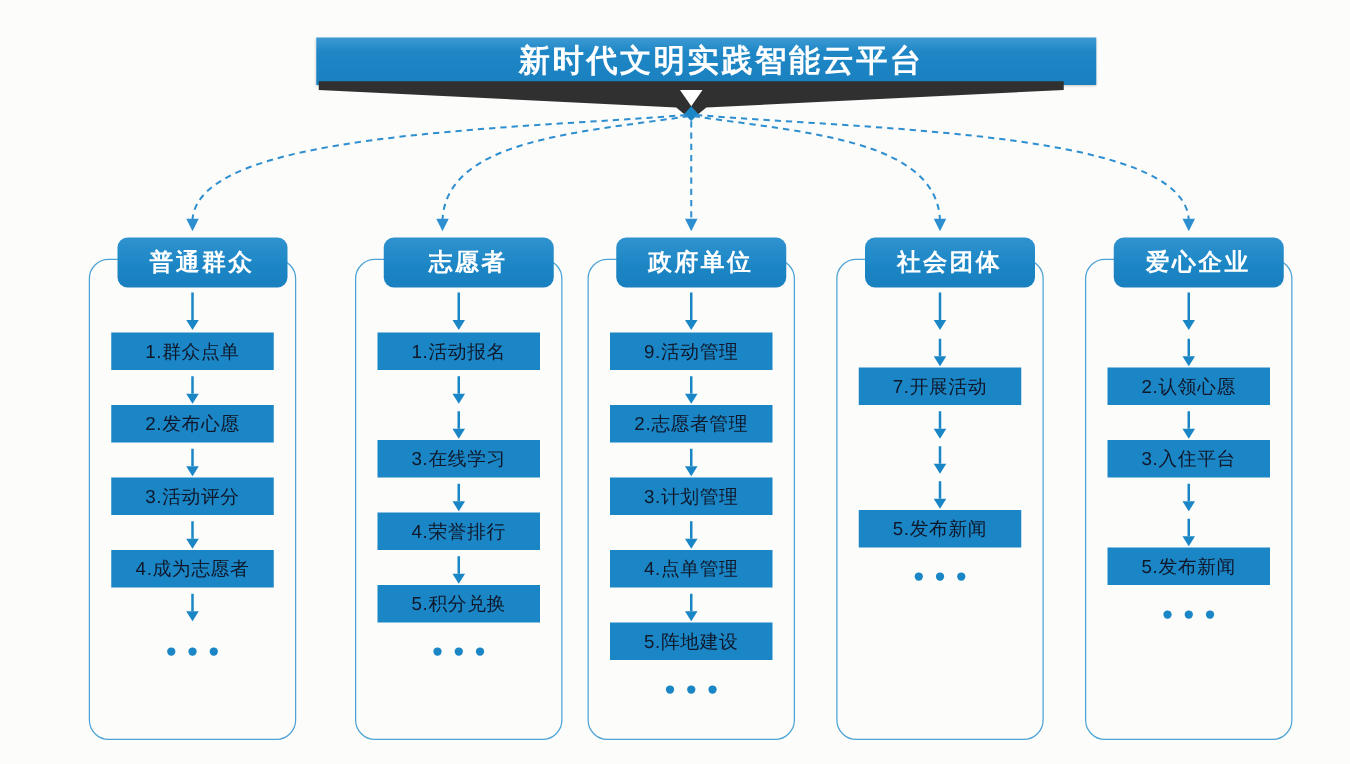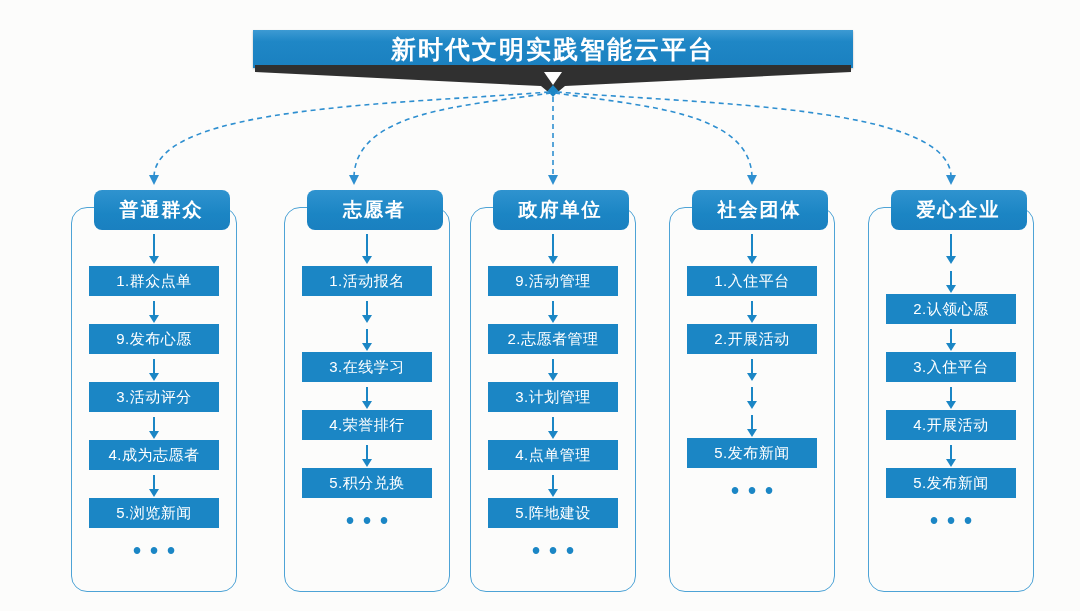--- a/index.html
+++ b/index.html
@@ -4,20 +4,21 @@
 <style>
   html,body{margin:0;padding:0;background:#fcfcfb;}
   body{font-family:"Liberation Sans","DejaVu Sans",sans-serif;}
   .canvas{position:relative;width:1080px;height:611px;background:#fcfcfb;overflow:hidden;}
 
   .banner{
     position:absolute;left:253px;top:30px;width:600px;height:38px;
     background:linear-gradient(180deg,#3d9ad3 0%,#1f87c6 30%,#1a80c0 100%);
     display:flex;align-items:center;justify-content:center;
     box-shadow:0 1px 2px rgba(0,0,0,.25);
+    padding-left:24px;
   }
   .banner span{
     color:#ffffff;font-size:25px;font-weight:bold;letter-spacing:2px;line-height:1;
   }
 
   .fan-svg{position:absolute;left:0;top:0;width:1080px;height:611px;pointer-events:none;}
 
   .col{
     position:absolute;top:190px;width:166px;height:402px;
     display:flex;flex-direction:column;align-items:center;
@@ -27,21 +28,21 @@
     border:1.5px solid #4da3d6;border-radius:16px;background:transparent;
   }
   .col-header{
     position:relative;z-index:2;width:136px;height:40px;
     background:linear-gradient(180deg,#2f93cf 0%,#1b85c4 60%,#1a80c0 100%);
     border-radius:8px;color:#fff;font-size:19px;font-weight:bold;letter-spacing:2px;
     display:flex;align-items:center;justify-content:center;margin-left:15px;
   }
   .item{
     position:relative;z-index:2;width:130px;height:30px;
-    background:#1b86c5;color:#ffffff;font-size:15px;letter-spacing:.5px;
+    background:#1b86c5;color:#0f172a;font-size:15px;letter-spacing:.5px;
     display:flex;align-items:center;justify-content:center;
   }
   .v-arrow{
     position:relative;z-index:2;width:2.5px;background:#1b86c5;
     height:14px;margin:5px 0 9px 0;
   }
   .v-arrow.lg{height:22px;margin:4px 0 10px 0;}
   .v-arrow::after{
     content:"";position:absolute;bottom:-8px;left:50%;transform:translateX(-50%);
     border:5.5px solid transparent;border-top:8px solid #1b86c5;border-bottom:0;
@@ -85,27 +86,26 @@
       <polygon points="946,175 956,175 951,185"></polygon>
     </g>
   </svg>
 
   <div class="col" style="left:71px">
     <div class="col-outline"></div>
     <div class="col-header">普通群众</div>
     <div class="v-arrow lg"></div>
     <div class="item">1.群众点单</div>
     <div class="v-arrow"></div>
-    <div class="item">9.发布心愿</div>
+    <div class="item">2.发布心愿</div>
     <div class="v-arrow"></div>
     <div class="item">3.活动评分</div>
     <div class="v-arrow"></div>
     <div class="item">4.成为志愿者</div>
     <div class="v-arrow"></div>
-    <div class="item">5.浏览新闻</div>
     <div class="dots">•••</div>
   </div>
 
   <div class="col" style="left:284px">
     <div class="col-outline"></div>
     <div class="col-header">志愿者</div>
     <div class="v-arrow lg"></div>
     <div class="item">1.活动报名</div>
     <div class="v-arrow"></div>
     <div class="v-arrow"></div>
@@ -130,38 +130,36 @@
     <div class="item">4.点单管理</div>
     <div class="v-arrow"></div>
     <div class="item">5.阵地建设</div>
     <div class="dots">•••</div>
   </div>
 
   <div class="col" style="left:669px">
     <div class="col-outline"></div>
     <div class="col-header">社会团体</div>
     <div class="v-arrow lg"></div>
-    <div class="item">1.入住平台</div>
     <div class="v-arrow"></div>
-    <div class="item">2.开展活动</div>
+    <div class="item">7.开展活动</div>
     <div class="v-arrow"></div>
     <div class="v-arrow"></div>
     <div class="v-arrow"></div>
     <div class="item">5.发布新闻</div>
     <div class="dots">•••</div>
   </div>
 
   <div class="col" style="left:868px">
     <div class="col-outline"></div>
     <div class="col-header">爱心企业</div>
     <div class="v-arrow lg"></div>
     <div class="v-arrow"></div>
     <div class="item">2.认领心愿</div>
     <div class="v-arrow"></div>
     <div class="item">3.入住平台</div>
     <div class="v-arrow"></div>
-    <div class="item">4.开展活动</div>
     <div class="v-arrow"></div>
     <div class="item">5.发布新闻</div>
     <div class="dots">•••</div>
   </div>
 
 </div>
 
 </body></html>

